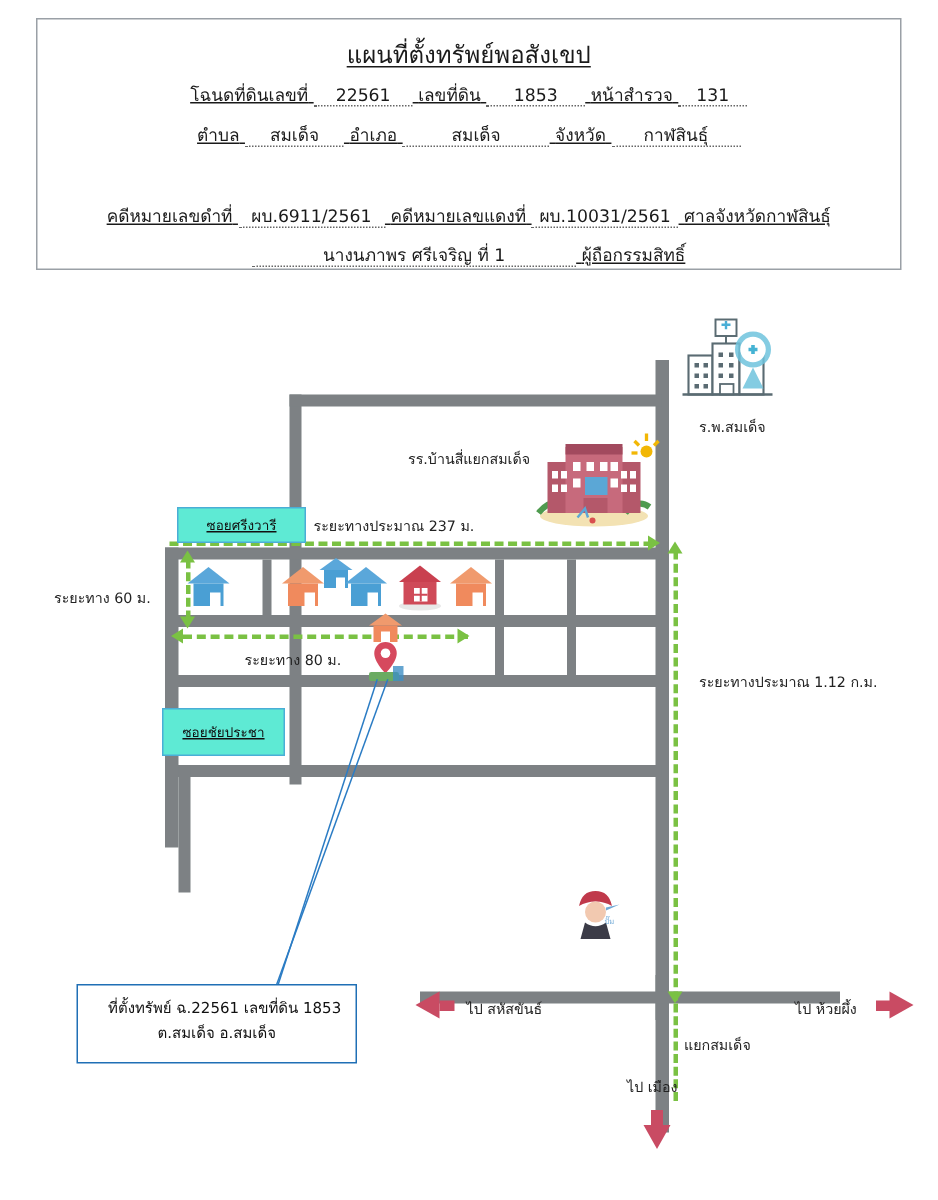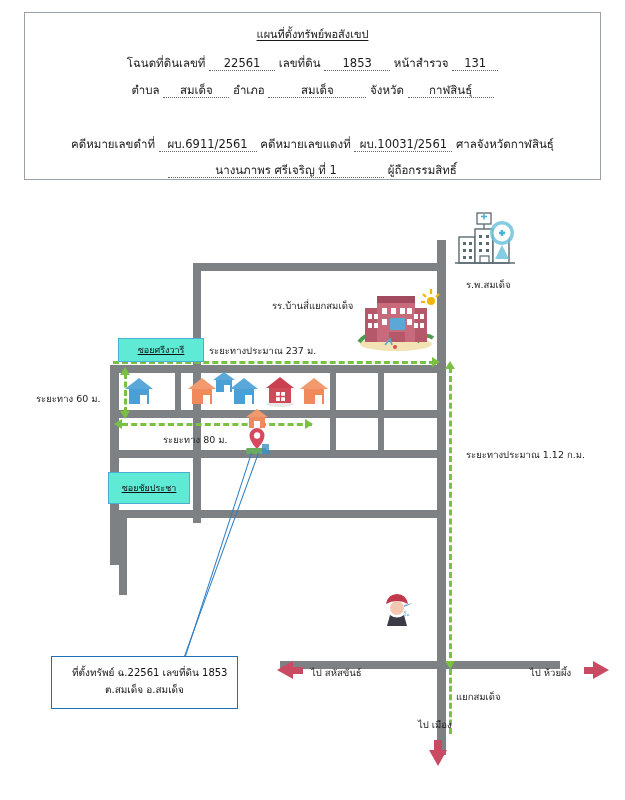--- a/index.html
+++ b/index.html
@@ -10,25 +10,25 @@
   }
   .page{position:relative;width:625px;height:800px;}
 
   
   .header-box{
     position:absolute;left:24px;top:12px;width:577px;height:168px;
     border:1px solid #9aa0a6;background:#fff;box-sizing:border-box;
   }
   .hdr-line{
     text-align:center;font-size:11.5px;color:#1a1a1a;
-    white-space:nowrap;line-height:1;
+    white-space:nowrap;line-height:1;text-decoration:underline;
   }
   .hdr-title{
     position:absolute;left:0;right:0;top:16px;text-align:center;
-    font-size:11px;text-decoration:underline;text-underline-offset:2px;
+    font-size:16px;text-decoration:underline;text-underline-offset:2px;
   }
   .l2{position:absolute;left:0;right:0;top:45px;}
   .l3{position:absolute;left:0;right:0;top:72px;}
   .l4{position:absolute;left:0;right:0;top:99px;}
   .l5{position:absolute;left:0;right:0;top:126px;}
   .l6{position:absolute;left:0;right:0;top:152px;}
   .fill{
     display:inline-block;border-bottom:1px dotted #666;
     text-align:center;padding:0 3px;
   }

